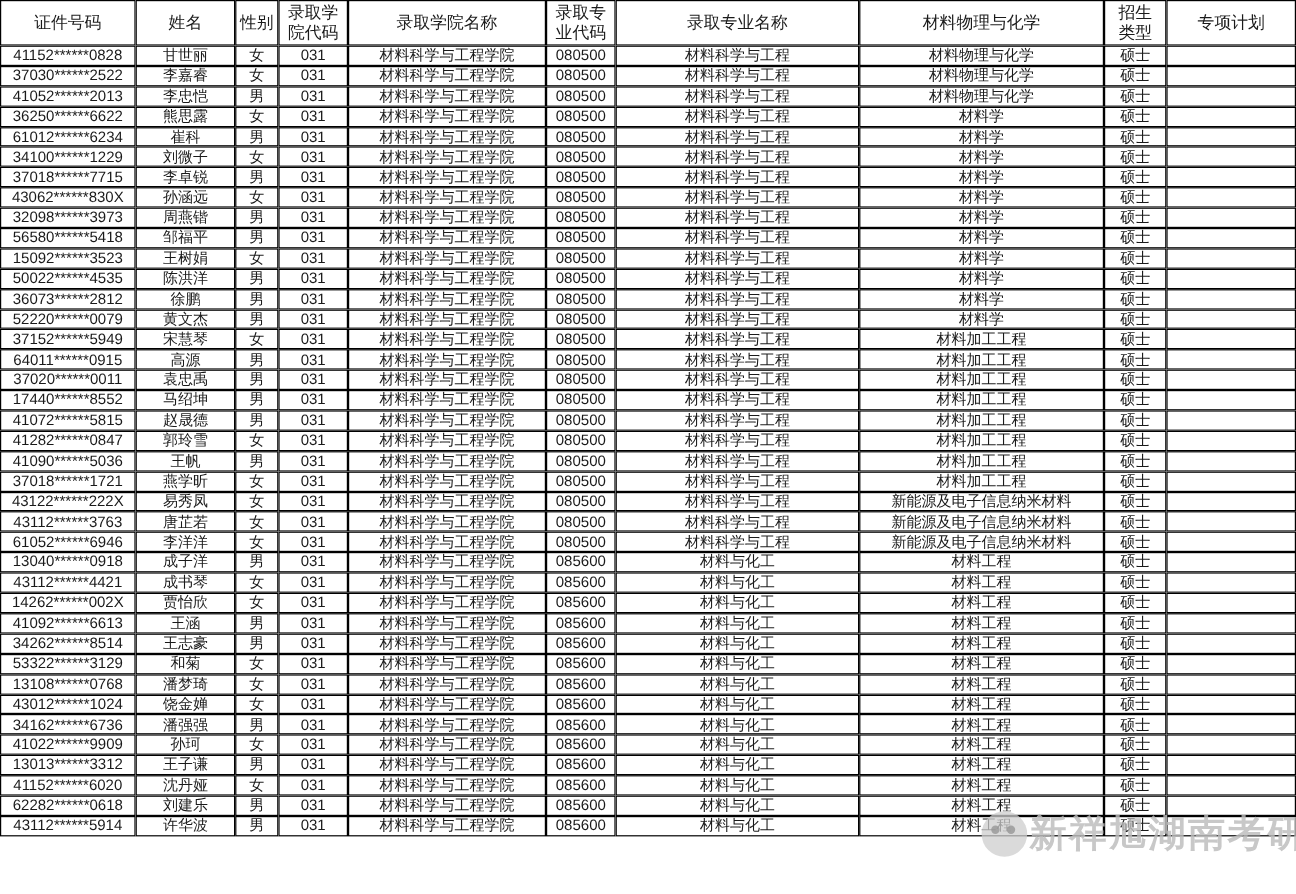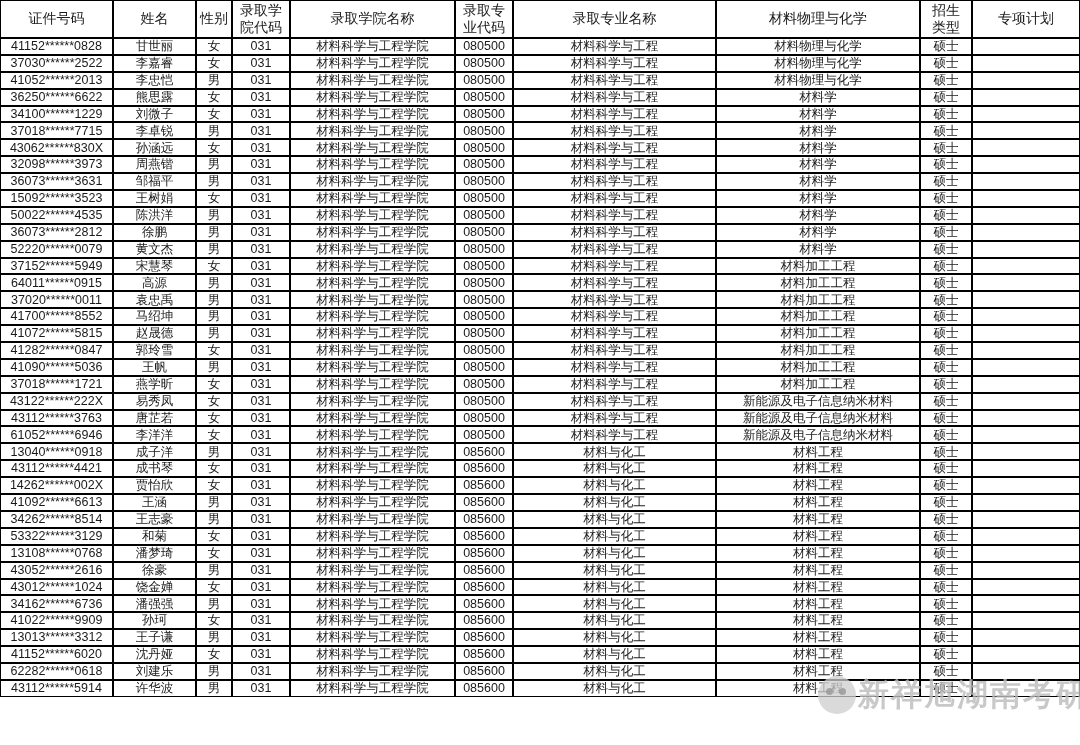--- a/index.html
+++ b/index.html
@@ -162,20 +162,32 @@
           <td>女</td>
           <td>031</td>
           <td>材料科学与工程学院</td>
           <td>080500</td>
           <td>材料科学与工程</td>
           <td>材料学</td>
           <td>硕士</td>
           <td></td>
         </tr>
         <tr>
+          <td>61012******6234</td>
+          <td>崔科</td>
+          <td>男</td>
+          <td>031</td>
+          <td>材料科学与工程学院</td>
+          <td>080500</td>
+          <td>材料科学与工程</td>
+          <td>材料学</td>
+          <td>硕士</td>
+          <td></td>
+        </tr>
+        <tr>
           <td>34100******1229</td>
           <td>刘微子</td>
           <td>女</td>
           <td>031</td>
           <td>材料科学与工程学院</td>
           <td>080500</td>
           <td>材料科学与工程</td>
           <td>材料学</td>
           <td>硕士</td>
           <td></td>
@@ -210,21 +222,21 @@
           <td>男</td>
           <td>031</td>
           <td>材料科学与工程学院</td>
           <td>080500</td>
           <td>材料科学与工程</td>
           <td>材料学</td>
           <td>硕士</td>
           <td></td>
         </tr>
         <tr>
-          <td>36073******3631</td>
+          <td>56580******5418</td>
           <td>邹福平</td>
           <td>男</td>
           <td>031</td>
           <td>材料科学与工程学院</td>
           <td>080500</td>
           <td>材料科学与工程</td>
           <td>材料学</td>
           <td>硕士</td>
           <td></td>
         </tr>
@@ -306,21 +318,21 @@
           <td>男</td>
           <td>031</td>
           <td>材料科学与工程学院</td>
           <td>080500</td>
           <td>材料科学与工程</td>
           <td>材料加工工程</td>
           <td>硕士</td>
           <td></td>
         </tr>
         <tr>
-          <td>41700******8552</td>
+          <td>17440******8552</td>
           <td>马绍坤</td>
           <td>男</td>
           <td>031</td>
           <td>材料科学与工程学院</td>
           <td>080500</td>
           <td>材料科学与工程</td>
           <td>材料加工工程</td>
           <td>硕士</td>
           <td></td>
         </tr>
@@ -477,32 +489,20 @@
           <td>085600</td>
           <td>材料与化工</td>
           <td>材料工程</td>
           <td>硕士</td>
           <td></td>
         </tr>
         <tr>
           <td>13108******0768</td>
           <td>潘梦琦</td>
           <td>女</td>
-          <td>031</td>
-          <td>材料科学与工程学院</td>
-          <td>085600</td>
-          <td>材料与化工</td>
-          <td>材料工程</td>
-          <td>硕士</td>
-          <td></td>
-        </tr>
-        <tr>
-          <td>43052******2616</td>
-          <td>徐豪</td>
-          <td>男</td>
           <td>031</td>
           <td>材料科学与工程学院</td>
           <td>085600</td>
           <td>材料与化工</td>
           <td>材料工程</td>
           <td>硕士</td>
           <td></td>
         </tr>
         <tr>
           <td>43012******1024</td>

